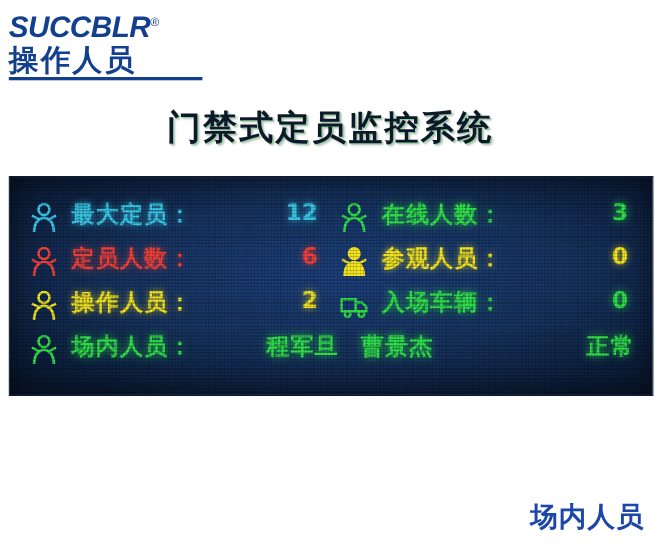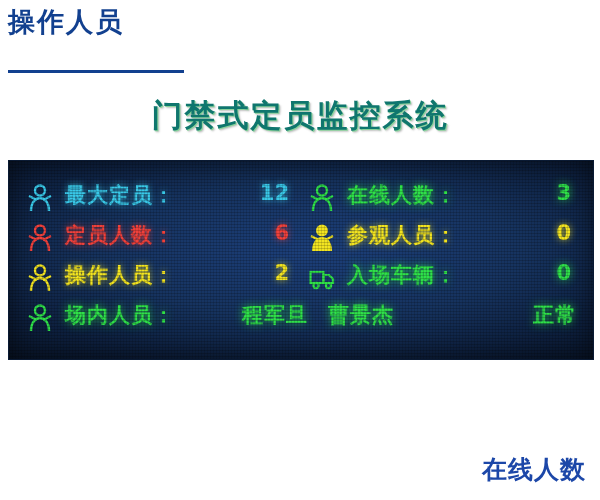--- a/index.html
+++ b/index.html
@@ -63,21 +63,21 @@
   #main-title {
     position: absolute;
     left: 0;
     top: 95px;
     width: 600px;
     text-align: center;
     font-family: "DejaVu Sans", sans-serif;
     font-weight: bold;
     font-size: 31px;
     letter-spacing: 2px;
-    color: #0f766e;
+    color: #0f172a;
     text-shadow: 1px 1px 0 #8ad39b, 2px 2px 2px rgba(0,0,0,0.25);
     white-space: nowrap;
   }
 
   
   #led-panel {
     position: absolute;
     left: 8px;
     top: 160px;
     width: 584px;
@@ -192,20 +192,21 @@
     font-size: 25px;
     color: #1c47a8;
     letter-spacing: 1px;
     white-space: nowrap;
   }
 </style>
 </head>
 <body>
 
 <div id="logo-block">
+  <div id="logo-latin"><span class="blue">SUCCBLR</span><span class="reg">®</span></div>
   <div id="logo-cn">操作人员</div>
   <div id="logo-underline"></div>
 </div>
 
 <div id="main-title">门禁式定员监控系统</div>
 
 <div id="led-panel">
 
   <div class="led-row" id="row-0">
     <div class="cell-left">
@@ -294,13 +295,13 @@
     <span id="names-label" class="c-green">场内人员：</span>
     <span id="names-list" class="c-green">
       <span>程军旦</span><span>曹景杰</span>
     </span>
     <span id="status-text" class="c-green">正常</span>
   </div>
 
   <div id="led-grid"></div>
 </div>
 
-<div id="footer-brand">在线人数</div>
+<div id="footer-brand">场内人员</div>
 
 </body></html>

